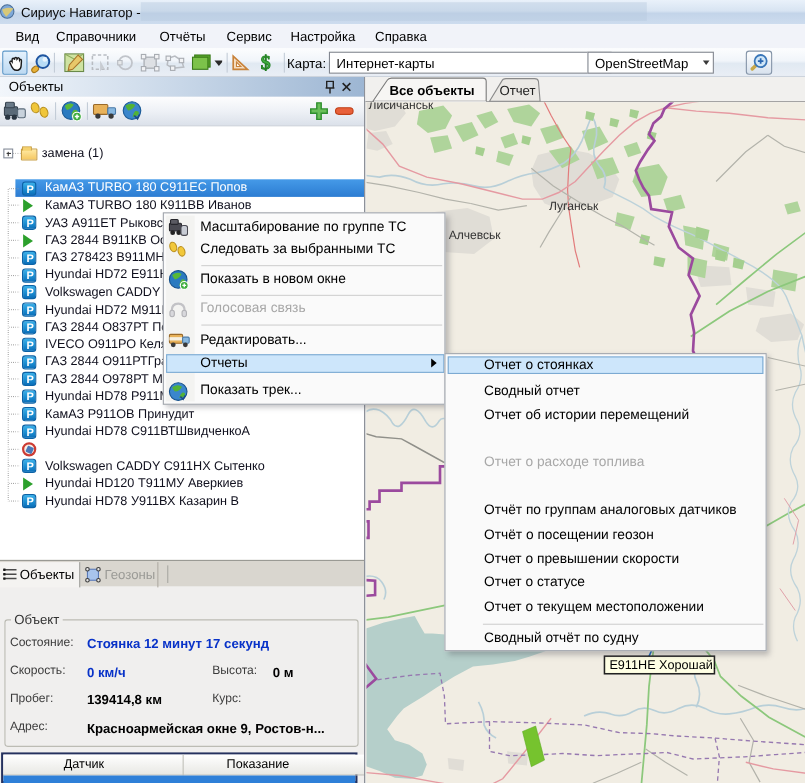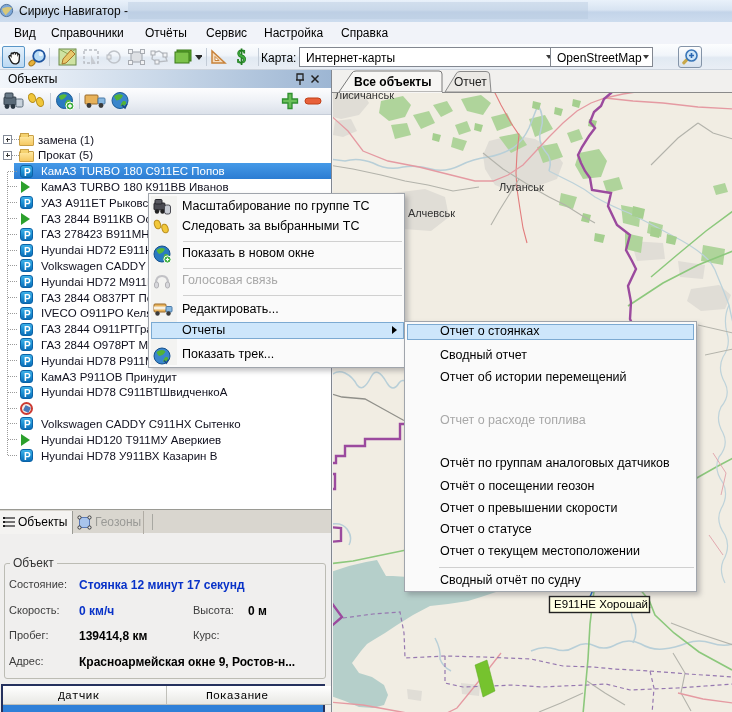--- a/index.html
+++ b/index.html
@@ -59,21 +59,21 @@
     background:linear-gradient(to bottom,#f8fbfe 0%,#d9e7f5 60%,#c2d8ee 100%); border-top:1px solid #aebacb; color:#000;}
   #infobody { left:0; top:486px; width:331px; height:128px; background:#f0efee; }
   .gbox { position:absolute; left:4px; top:7px; width:322px; height:116px; border:1px solid #bcbcb4; border-radius:3px; }
   .glab { position:absolute; left:10px; top:0px; background:#f0efee; padding:0 3px; color:#333; }
   .irow { position:absolute; font-size:11px; color:#3c3c3c; }
   .ival { position:absolute; font-size:12px; font-weight:bold; color:#000; }
   .blue { color:#0832c8; }
   
   #senstable { left:1px; top:614px; width:324px; height:28px; border:2px solid #25315e; background:#fff;}
   #senstable .hdr { position:absolute; left:0; top:0; width:376px; height:19px;
-     background:linear-gradient(to bottom,#ffffff,#e8e8e4); border-bottom:1px solid #c0c0ba;font-family:Liberation Mono, monospace; }
+     background:linear-gradient(to bottom,#ffffff,#e8e8e4); border-bottom:1px solid #c0c0ba; }
   #senstable .bluerow { position:absolute; left:0; top:19px; width:320px; height:7px; background:#2f80d8; }
   
   #mappanel { left:331px; top:70px; width:401px; height:642px; background:#f1f0ee; border-left:1px solid #828790;}
   #mapview { left:1px; top:23px; width:400px; height:619px; overflow:hidden; background:#f1eee6;}
   
   .menu { background:#fafafa; border:1px solid #a0a5ac; box-shadow:3px 3px 5px rgba(80,80,90,.35);margin-top:16px; }
   .mlab { position:absolute; font-size:12.5px; color:#000; white-space:nowrap; }
   .gray { color:#a8a8a8; }
   .msep { position:absolute; height:1px; background:#d0d0d0; }
   .hlrow { position:absolute; background:#cde6fb; border:1px solid #7caad2; }
@@ -150,21 +150,21 @@
   </svg>
   <svg class="abs" style="left:234px;top:3px" width="20" height="20" viewBox="0 0 20 20">
     <text x="3" y="16" font-family="Liberation Serif,serif" font-size="18" font-weight="bold" fill="#3fae3f" stroke="#1c7a1c" stroke-width="0.8">$</text>
   </svg>
   <div class="tsep" style="left:258px"></div>
   <span class="abs" style="left:261px;top:7px;font-size:12px;color:#000">Карта:</span>
   <div class="ddrop" style="left:299px;width:257px">
       <span class="dtx">Интернет-карты</span>
       <span class="dar"></span>
     </div>
-  <div class="ddrop" style="left:550px;width:103px">
+  <div class="ddrop" style="left:534px;width:115px">
       <span class="dtx">OpenStreetMap</span>
       <span class="dar"></span>
     </div>
   <div class="abs" style="left:678px;top:2px;width:24px;height:22px;background:linear-gradient(to bottom,#fefefe,#d8e2ee);border:1px solid #8494a8;border-radius:3px;"></div>
   <svg class="abs" style="left:682px;top:4px" width="17" height="18" viewBox="0 0 17 18">
     <rect x="2" y="10" width="7" height="3.2" rx="1.5" transform="rotate(135 4 12)" fill="#c8a84a"></rect>
     <circle cx="9.5" cy="7.5" r="5.5" fill="#cfe6f8" stroke="#3a76b8" stroke-width="1.6"></circle>
     <path d="M9.5 5 L9.5 10 M7 7.5 L12 7.5" stroke="#2a66b0" stroke-width="1.6"></path>
   </svg>
 </div>
@@ -219,28 +219,20 @@
   </div>
   <div class="abs" id="tree">
 <div class="dotv" style="left:7px;top:57px;height:284px"></div>
 <div class="trow" style="top:17.0px">
         <span class="pbox" style="left:3px;top:3px"></span>
         <span class="doth" style="left:12px;top:7px;width:7px"></span>
         <span style="position:absolute;left:19px;top:1px">
           <span class="ifold"></span>
         </span>
         <span class="txt" style="left:38px">замена (1)</span>
-      </div>
-<div class="trow" style="top:32.8px">
-        <span class="pbox" style="left:3px;top:3px"></span>
-        <span class="doth" style="left:12px;top:7px;width:7px"></span>
-        <span style="position:absolute;left:19px;top:1px">
-          <span class="ifold"></span>
-        </span>
-        <span class="txt" style="left:38px">Прокат (5)</span>
       </div>
 <div class="trow selrow" style="top:48.6px">
         <span class="selbg"></span>
         <span class="doth" style="left:8px;top:7px;width:10px"></span>
         <span style="position:absolute;left:20px;top:1px">
           <span class="ip">
             <i>P</i>
           </span>
         </span>
         <span class="txt" style="left:41px">КамАЗ TURBO 180 С911ЕС Попов</span>

